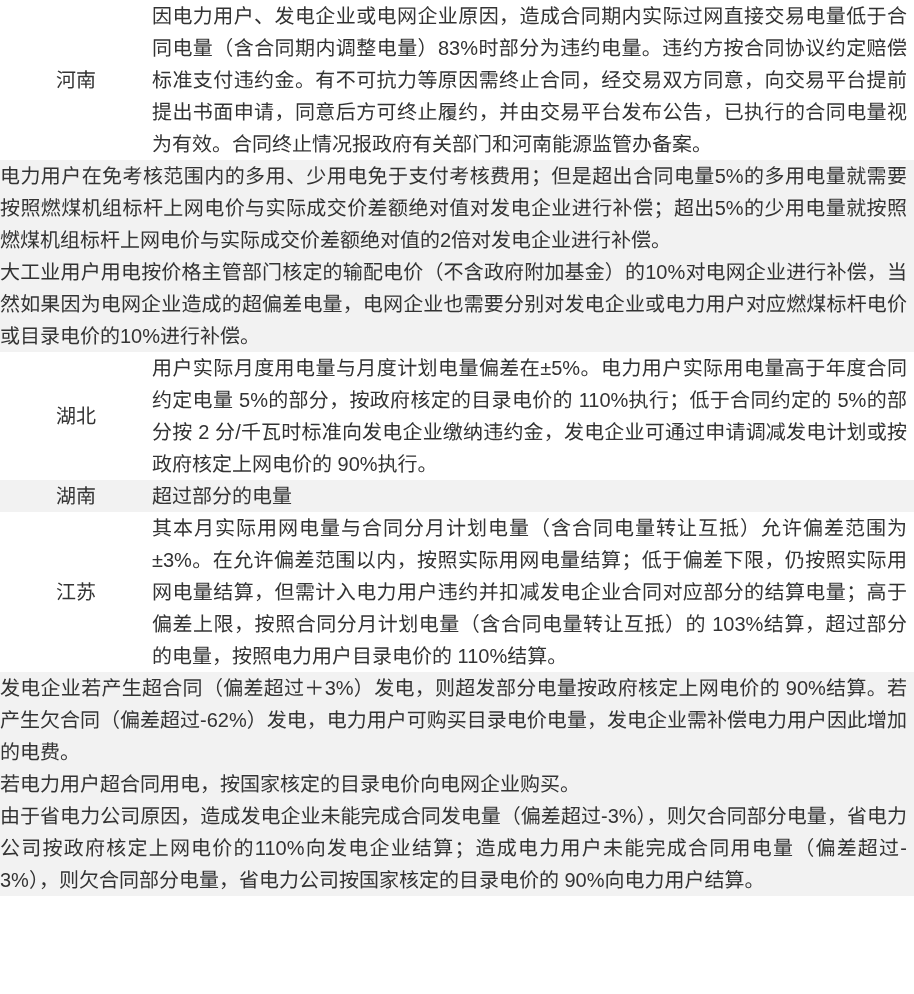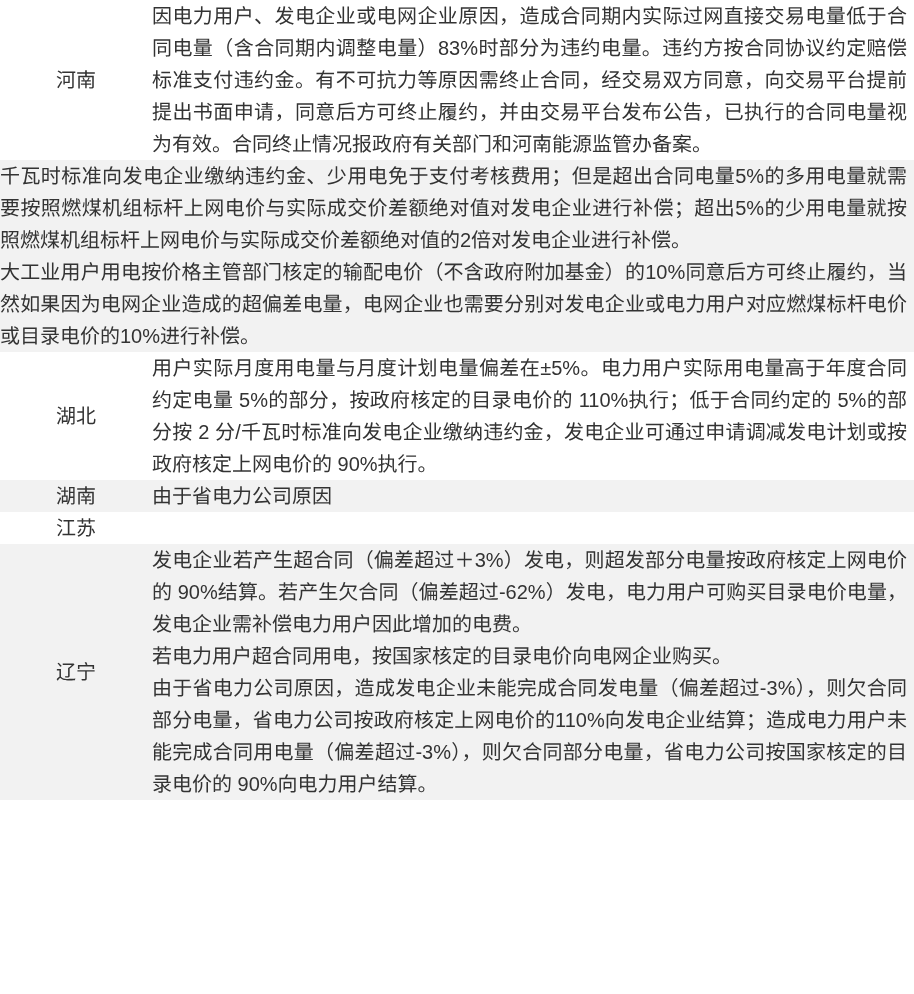--- a/index.html
+++ b/index.html
@@ -48,53 +48,53 @@
     <div class="province-cell">
       <span>河南</span>
     </div>
     <div class="policy-cell">
       <p>因电力用户、发电企业或电网企业原因，造成合同期内实际过网直接交易电量低于合同电量（含合同期内调整电量）83%时部分为违约电量。违约方按合同协议约定赔偿标准支付违约金。有不可抗力等原因需终止合同，经交易双方同意，向交易平台提前提出书面申请，同意后方可终止履约，并由交易平台发布公告，已执行的合同电量视为有效。合同终止情况报政府有关部门和河南能源监管办备案。</p>
     </div>
   </div>
 
   <div class="row stripe">
     <div class="policy-cell">
-      <p>千瓦时标准向发电企业缴纳违约金、少用电免于支付考核费用；但是超出合同电量5%的多用电量就需要按照燃煤机组标杆上网电价与实际成交价差额绝对值对发电企业进行补偿；超出5%的少用电量就按照燃煤机组标杆上网电价与实际成交价差额绝对值的2倍对发电企业进行补偿。</p>
-      <p>大工业用户用电按价格主管部门核定的输配电价（不含政府附加基金）的10%同意后方可终止履约，当然如果因为电网企业造成的超偏差电量，电网企业也需要分别对发电企业或电力用户对应燃煤标杆电价或目录电价的10%进行补偿。</p>
+      <p>电力用户在免考核范围内的多用、少用电免于支付考核费用；但是超出合同电量5%的多用电量就需要按照燃煤机组标杆上网电价与实际成交价差额绝对值对发电企业进行补偿；超出5%的少用电量就按照燃煤机组标杆上网电价与实际成交价差额绝对值的2倍对发电企业进行补偿。</p>
+      <p>大工业用户用电按价格主管部门核定的输配电价（不含政府附加基金）的10%对电网企业进行补偿，当然如果因为电网企业造成的超偏差电量，电网企业也需要分别对发电企业或电力用户对应燃煤标杆电价或目录电价的10%进行补偿。</p>
     </div>
   </div>
 
   <div class="row">
     <div class="province-cell">
       <span>湖北</span>
     </div>
     <div class="policy-cell">
       <p>用户实际月度用电量与月度计划电量偏差在±5%。电力用户实际用电量高于年度合同约定电量 5%的部分，按政府核定的目录电价的 110%执行；低于合同约定的 5%的部分按 2 分/千瓦时标准向发电企业缴纳违约金，发电企业可通过申请调减发电计划或按政府核定上网电价的 90%执行。</p>
     </div>
   </div>
 
   <div class="row stripe">
     <div class="province-cell">
       <span>湖南</span>
     </div>
     <div class="policy-cell">
-      <p>由于省电力公司原因</p>
+      <p>超过部分的电量</p>
     </div>
   </div>
 
   <div class="row">
     <div class="province-cell">
       <span>江苏</span>
     </div>
+    <div class="policy-cell">
+      <p>其本月实际用网电量与合同分月计划电量（含合同电量转让互抵）允许偏差范围为±3%。在允许偏差范围以内，按照实际用网电量结算；低于偏差下限，仍按照实际用网电量结算，但需计入电力用户违约并扣减发电企业合同对应部分的结算电量；高于偏差上限，按照合同分月计划电量（含合同电量转让互抵）的 103%结算，超过部分的电量，按照电力用户目录电价的 110%结算。</p>
+    </div>
   </div>
 
   <div class="row stripe">
-    <div class="province-cell">
-      <span>辽宁</span>
-    </div>
     <div class="policy-cell">
       <p>发电企业若产生超合同（偏差超过＋3%）发电，则超发部分电量按政府核定上网电价的 90%结算。若产生欠合同（偏差超过-62%）发电，电力用户可购买目录电价电量，发电企业需补偿电力用户因此增加的电费。</p>
       <p>若电力用户超合同用电，按国家核定的目录电价向电网企业购买。</p>
       <p>由于省电力公司原因，造成发电企业未能完成合同发电量（偏差超过-3%），则欠合同部分电量，省电力公司按政府核定上网电价的110%向发电企业结算；造成电力用户未能完成合同用电量（偏差超过-3%），则欠合同部分电量，省电力公司按国家核定的目录电价的 90%向电力用户结算。</p>
     </div>
   </div>
 
 </div>
 
 </body></html>

